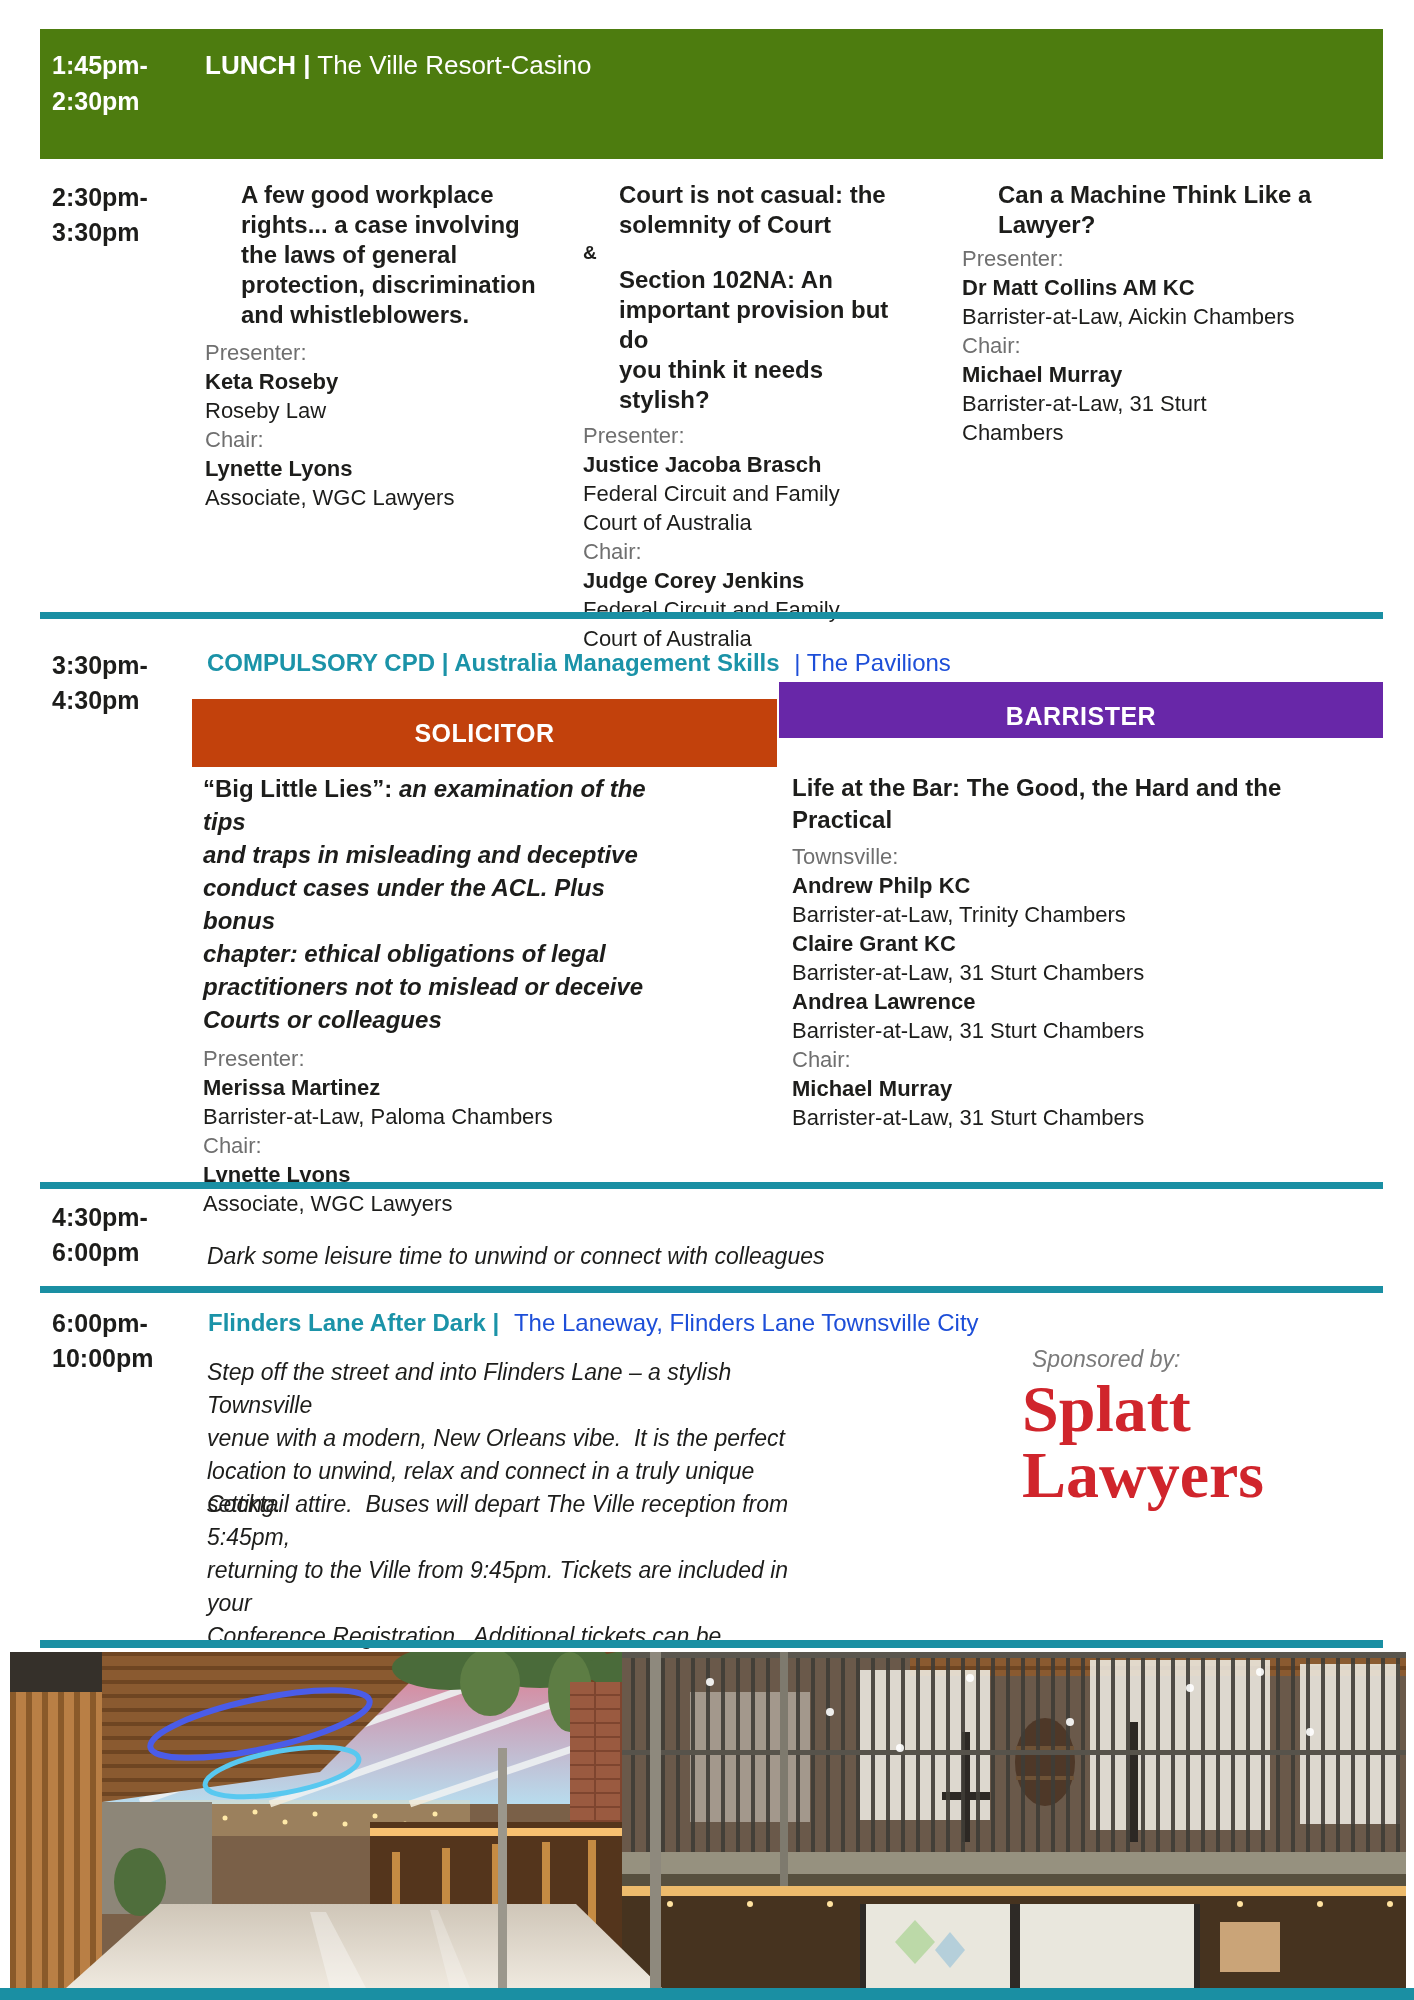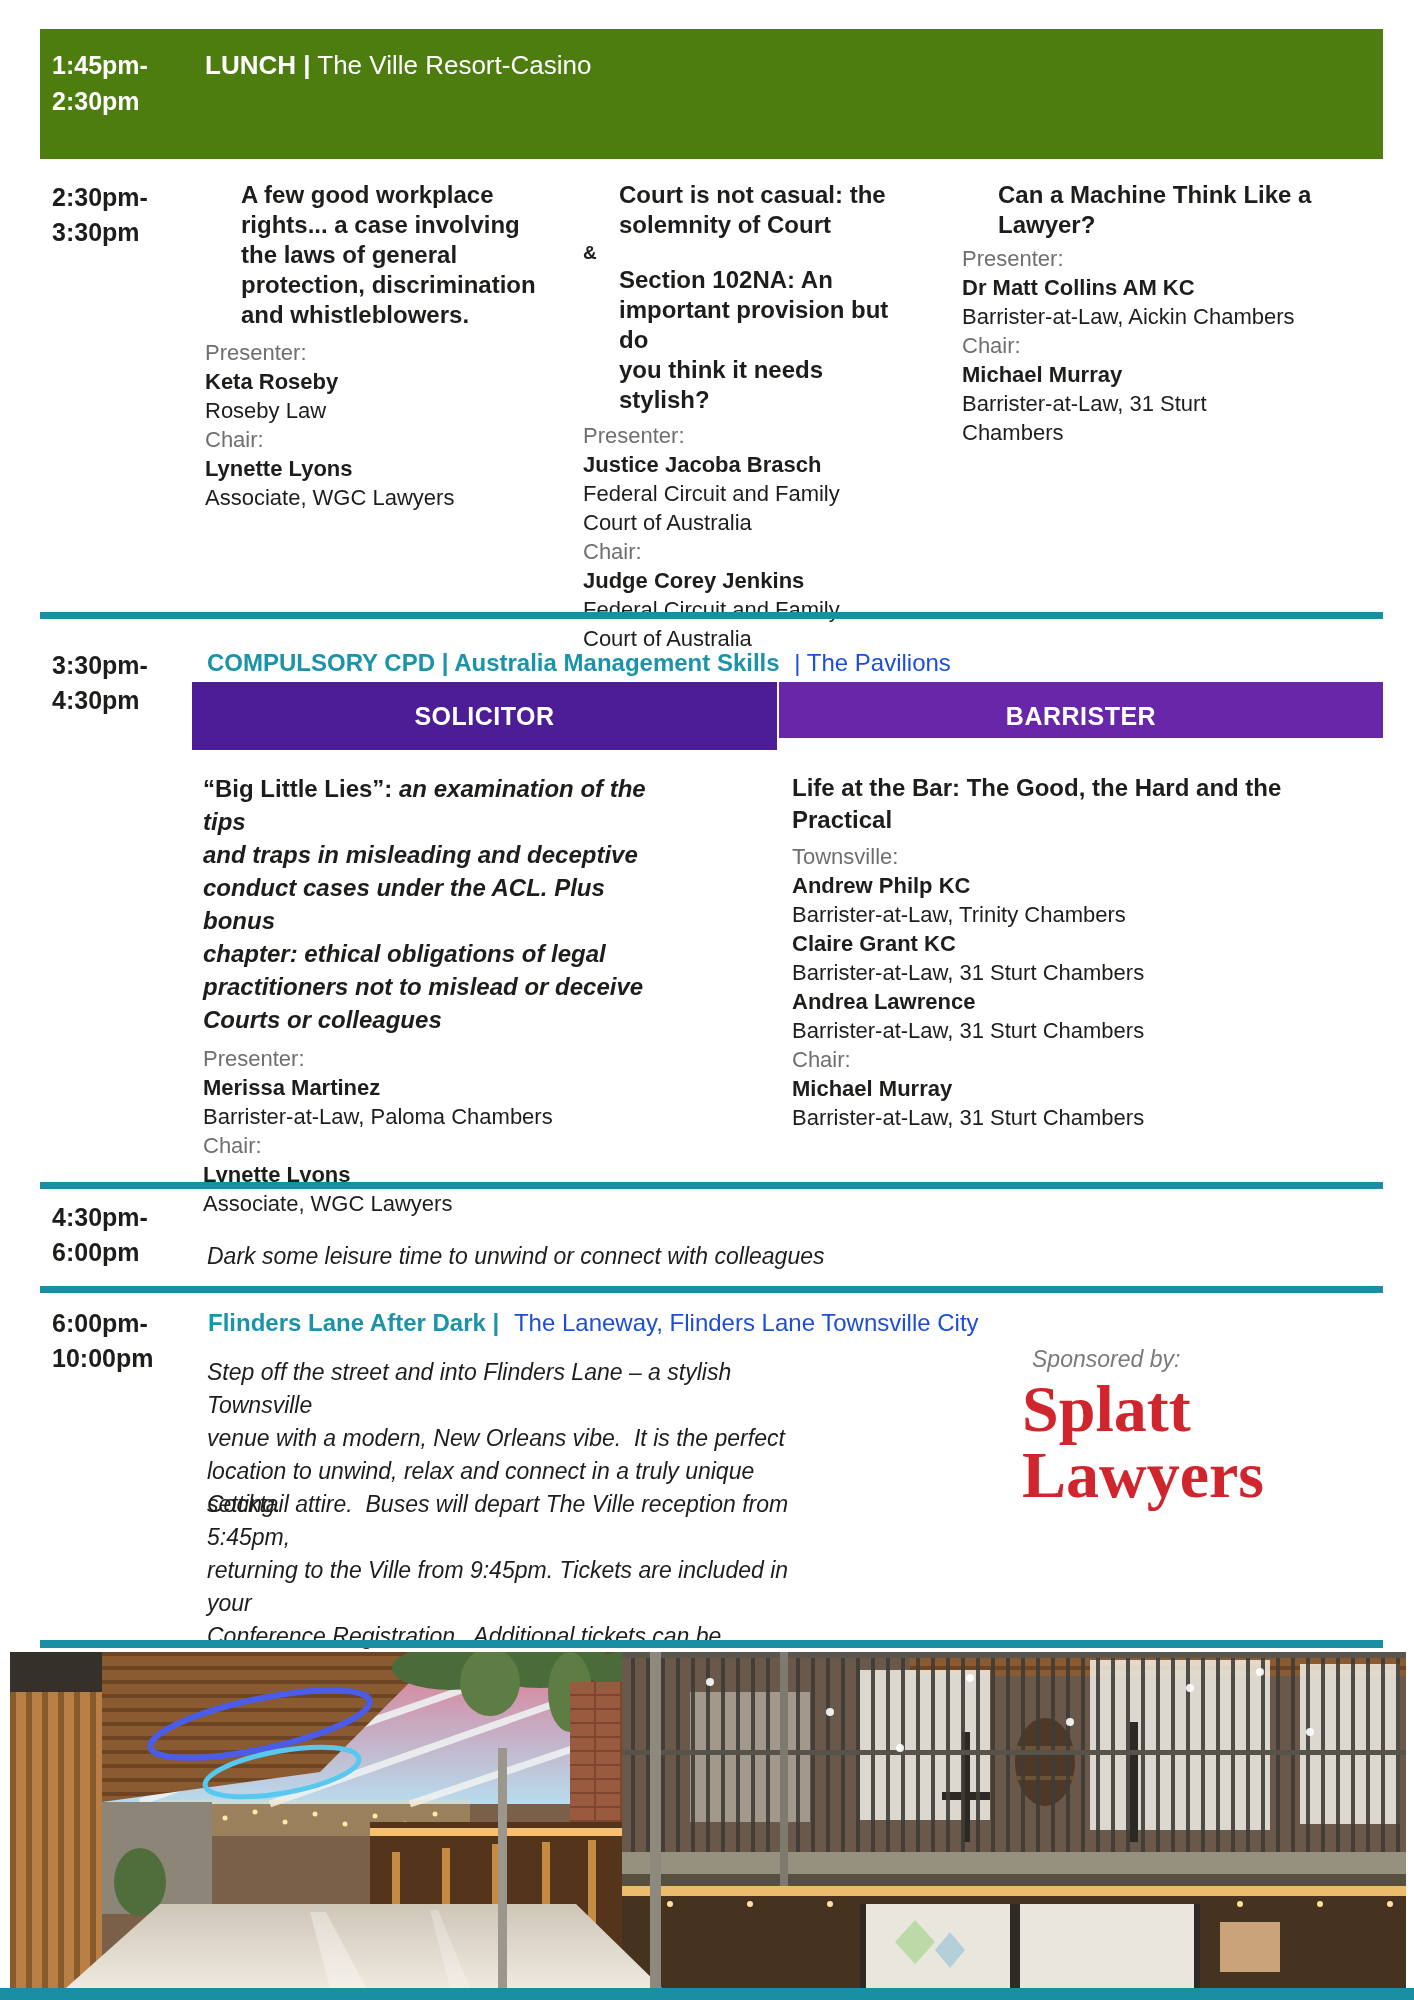--- a/index.html
+++ b/index.html
@@ -19,21 +19,21 @@
   .ttl{font-weight:700;font-size:24px;line-height:30px;white-space:pre-wrap;margin-left:36px;}
   .amp{font-weight:700;font-size:19px;line-height:25px;}
   .lbl{color:#6f6f6f;font-size:22px;line-height:29px;}
   .nm{font-weight:700;font-size:22px;line-height:29px;}
   .pl{font-size:22px;line-height:29px;}
   
   .cpdhead{font-size:24px;line-height:30px;}
   .cpdhead .tealtxt{color:#1b93a8;font-weight:700;}
   .cpdhead .resttxt{color:#1d4ed8;font-weight:400;margin-left:8px;}
   .colhdr{color:#ffffff;font-weight:700;font-size:25px;text-align:center;line-height:68px;letter-spacing:0.5px;}
-  .solbar{background:#4c1d95;}
+  .solbar{background:#c2410c;margin-top:17px;}
   .barbar{background:#6827a8;}
   .solttl{font-weight:700;font-size:24px;line-height:33px;white-space:pre-wrap;font-style:italic;}
   .solttl .upright{font-style:normal;}
   .barttl{font-weight:700;font-size:24px;line-height:32px;white-space:pre-wrap;}
   
   .para{font-style:italic;font-size:23px;line-height:33px;white-space:pre-wrap;}
   .sponsoredby{font-style:italic;font-size:23px;color:#7a7a7a;}
   .logo{font-family:"Liberation Serif","DejaVu Serif",serif;font-weight:700;color:#d0252c;
         font-size:66px;line-height:66px;letter-spacing:0px;}
   .footerbar{background:#1a8fa3;}

